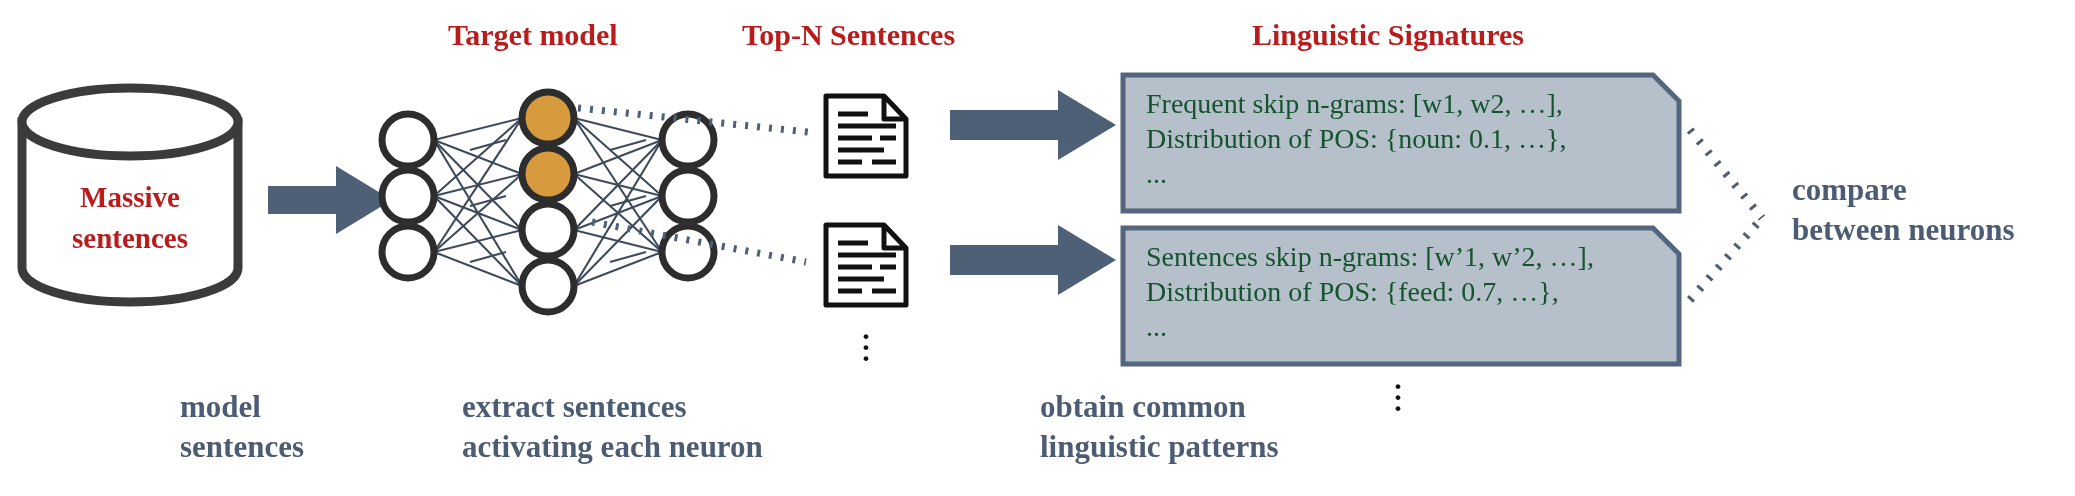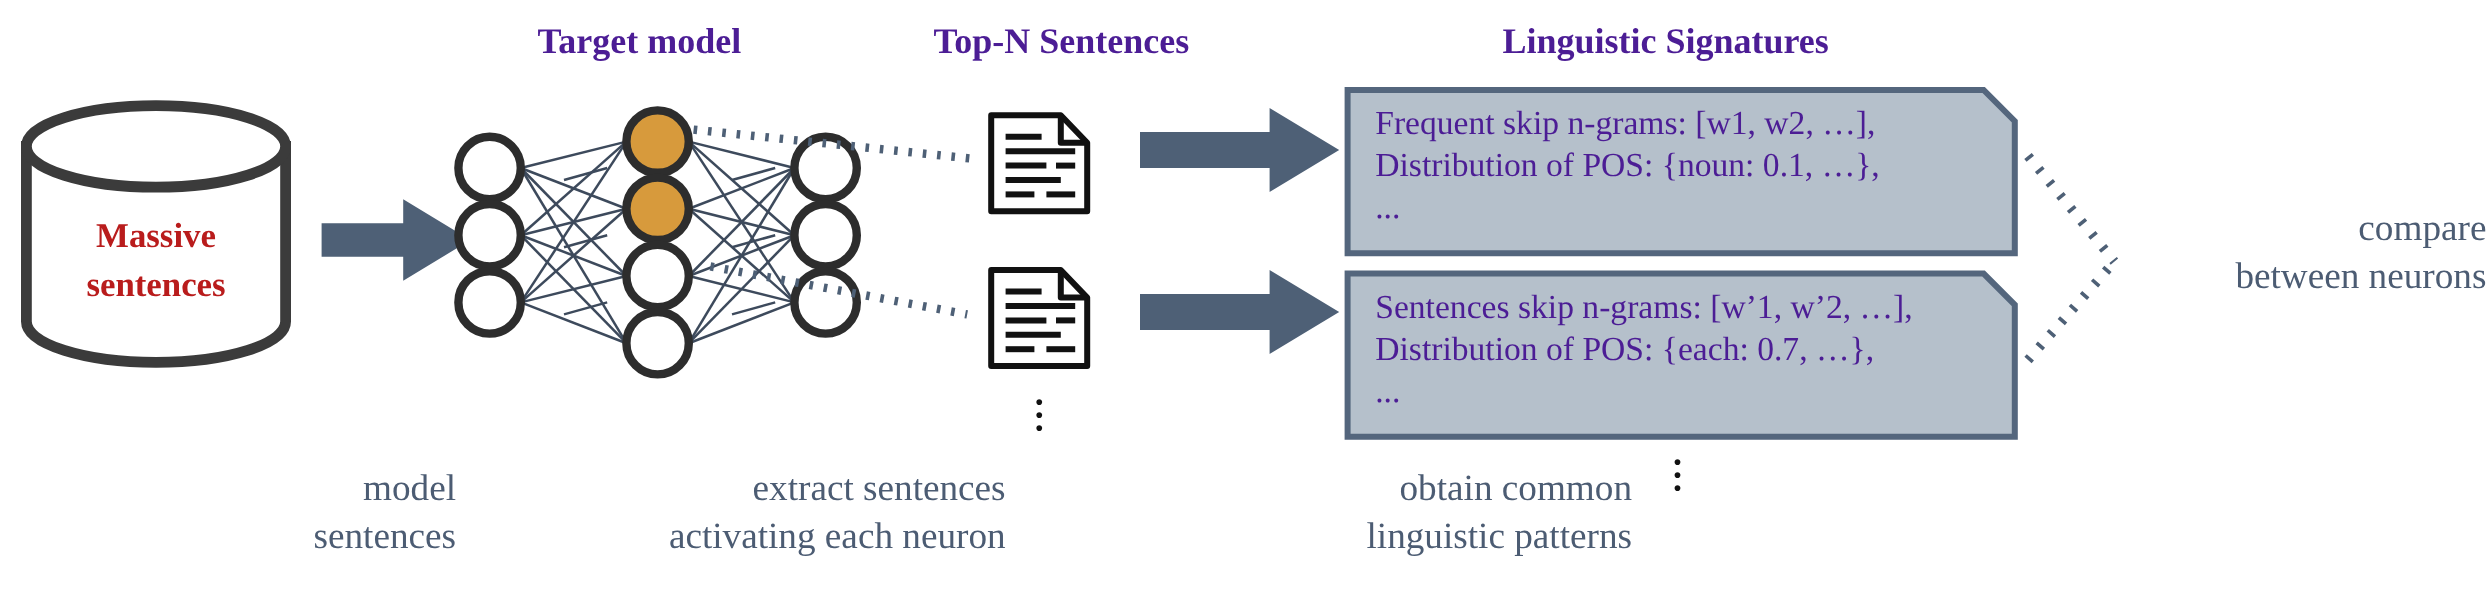--- a/index.html
+++ b/index.html
@@ -2,29 +2,29 @@
 <html><head>
 <meta charset="utf-8">
 <style>
   html,body{margin:0;padding:0;background:#ffffff;}
   body{width:2075px;height:496px;position:relative;overflow:hidden;
        font-family:"Liberation Serif",serif;}
   .stage{position:absolute;left:0;top:0;width:2075px;height:496px;}
   svg.layer{position:absolute;left:0;top:0;width:2075px;height:496px;}
 
   .hdr{position:absolute;font-family:"Liberation Serif",serif;font-weight:bold;
-       color:#4c1d95;font-size:30px;white-space:nowrap;letter-spacing:0px;}
+       color:#b91c1c;font-size:30px;white-space:nowrap;letter-spacing:0px;}
 
-  .blue-label{position:absolute;font-family:"Liberation Serif",serif;font-weight:normal;
-       color:#4c5c73;font-size:31px;line-height:40px;text-align:right;white-space:nowrap;}
+  .blue-label{position:absolute;font-family:"Liberation Serif",serif;font-weight:bold;
+       color:#4c5c73;font-size:31px;line-height:40px;text-align:left;white-space:nowrap;}
 
   .cyl-text{position:absolute;font-family:"Liberation Serif",serif;font-weight:bold;
        color:#b91c1c;font-size:29px;line-height:41px;text-align:center;width:220px;}
   .sig-text{position:absolute;font-family:"Liberation Serif",serif;font-weight:400;
-       color:#4c1d95;font-size:28px;line-height:35px;white-space:pre;}
+       color:#14532d;font-size:28px;line-height:35px;white-space:pre;}
   .vdots{position:absolute;color:#111;font-size:30px;font-weight:bold;
        line-height:11px;text-align:center;}
 </style>
 </head>
 <body>
 
 <div class="stage">
 
   <svg class="layer" viewBox="0 0 2075 496">
 
@@ -138,52 +138,52 @@
     </g>
 
     <g stroke="#4e6076" stroke-width="8" stroke-linecap="butt" stroke-dasharray="3 11" fill="none">
       <line x1="1690" y1="130" x2="1762" y2="218"></line>
       <line x1="1690" y1="300" x2="1762" y2="218"></line>
     </g>
 
   </svg>
 
   <div class="hdr" style="left:448px;top:18px;">Target model</div>
-  <div class="hdr" style="left:742px;top:18px;margin-left:36px;">Top-N Sentences</div>
+  <div class="hdr" style="left:742px;top:18px;">Top-N Sentences</div>
   <div class="hdr" style="left:1252px;top:18px;">Linguistic Signatures</div>
 
   <div class="cyl-text" style="left:20px;top:177px;">Massive</div>
   <div class="cyl-text" style="left:20px;top:218px;">sentences</div>
 
   <div class="sig-text" style="left:1146px;top:86px;">Frequent skip n-grams: [w1, w2, …],</div>
   <div class="sig-text" style="left:1146px;top:121px;">Distribution of POS: {noun: 0.1, …},</div>
   <div class="sig-text" style="left:1146px;top:156px;">...</div>
 
   <div class="sig-text" style="left:1146px;top:239px;">Sentences skip n-grams: [w’1, w’2, …],</div>
-  <div class="sig-text" style="left:1146px;top:274px;">Distribution of POS: {each: 0.7, …},</div>
+  <div class="sig-text" style="left:1146px;top:274px;">Distribution of POS: {feed: 0.7, …},</div>
   <div class="sig-text" style="left:1146px;top:309px;">...</div>
 
   <div class="vdots" style="left:848px;top:330px;width:36px;">
     <div>·</div>
     <div>·</div>
     <div>·</div>
   </div>
 
   <div class="vdots" style="left:1380px;top:380px;width:36px;">
     <div>·</div>
     <div>·</div>
     <div>·</div>
   </div>
 
   <div class="blue-label" style="left:180px;top:387px;width:200px;">
     <div>model</div>
     <div>sentences</div>
   </div>
 
-  <div class="blue-label" style="left:478px;top:387px;width:360px;">
+  <div class="blue-label" style="left:462px;top:387px;width:360px;">
     <div>extract sentences</div>
     <div>activating each neuron</div>
   </div>
 
   <div class="blue-label" style="left:1040px;top:387px;width:320px;">
     <div>obtain common</div>
     <div>linguistic patterns</div>
   </div>
 
   <div class="blue-label" style="left:1792px;top:170px;width:280px;">

